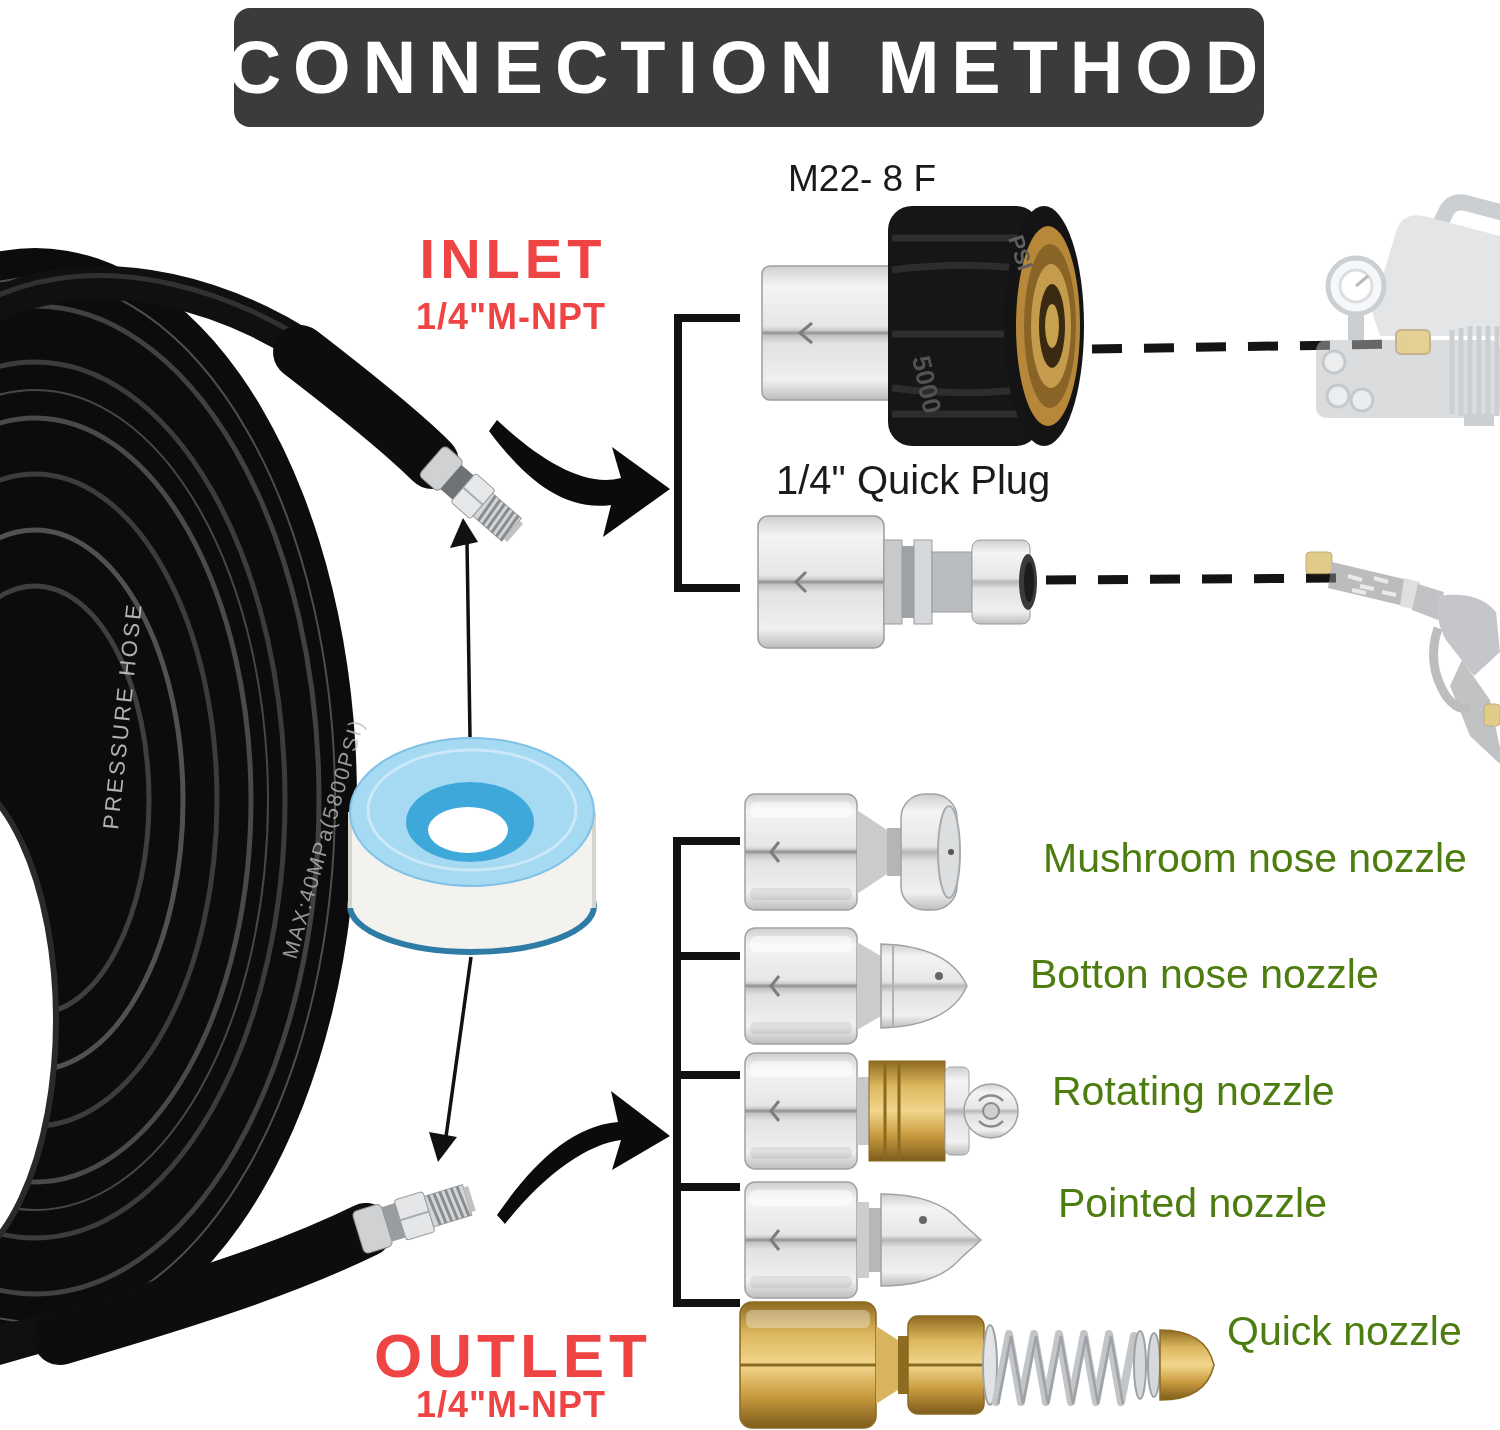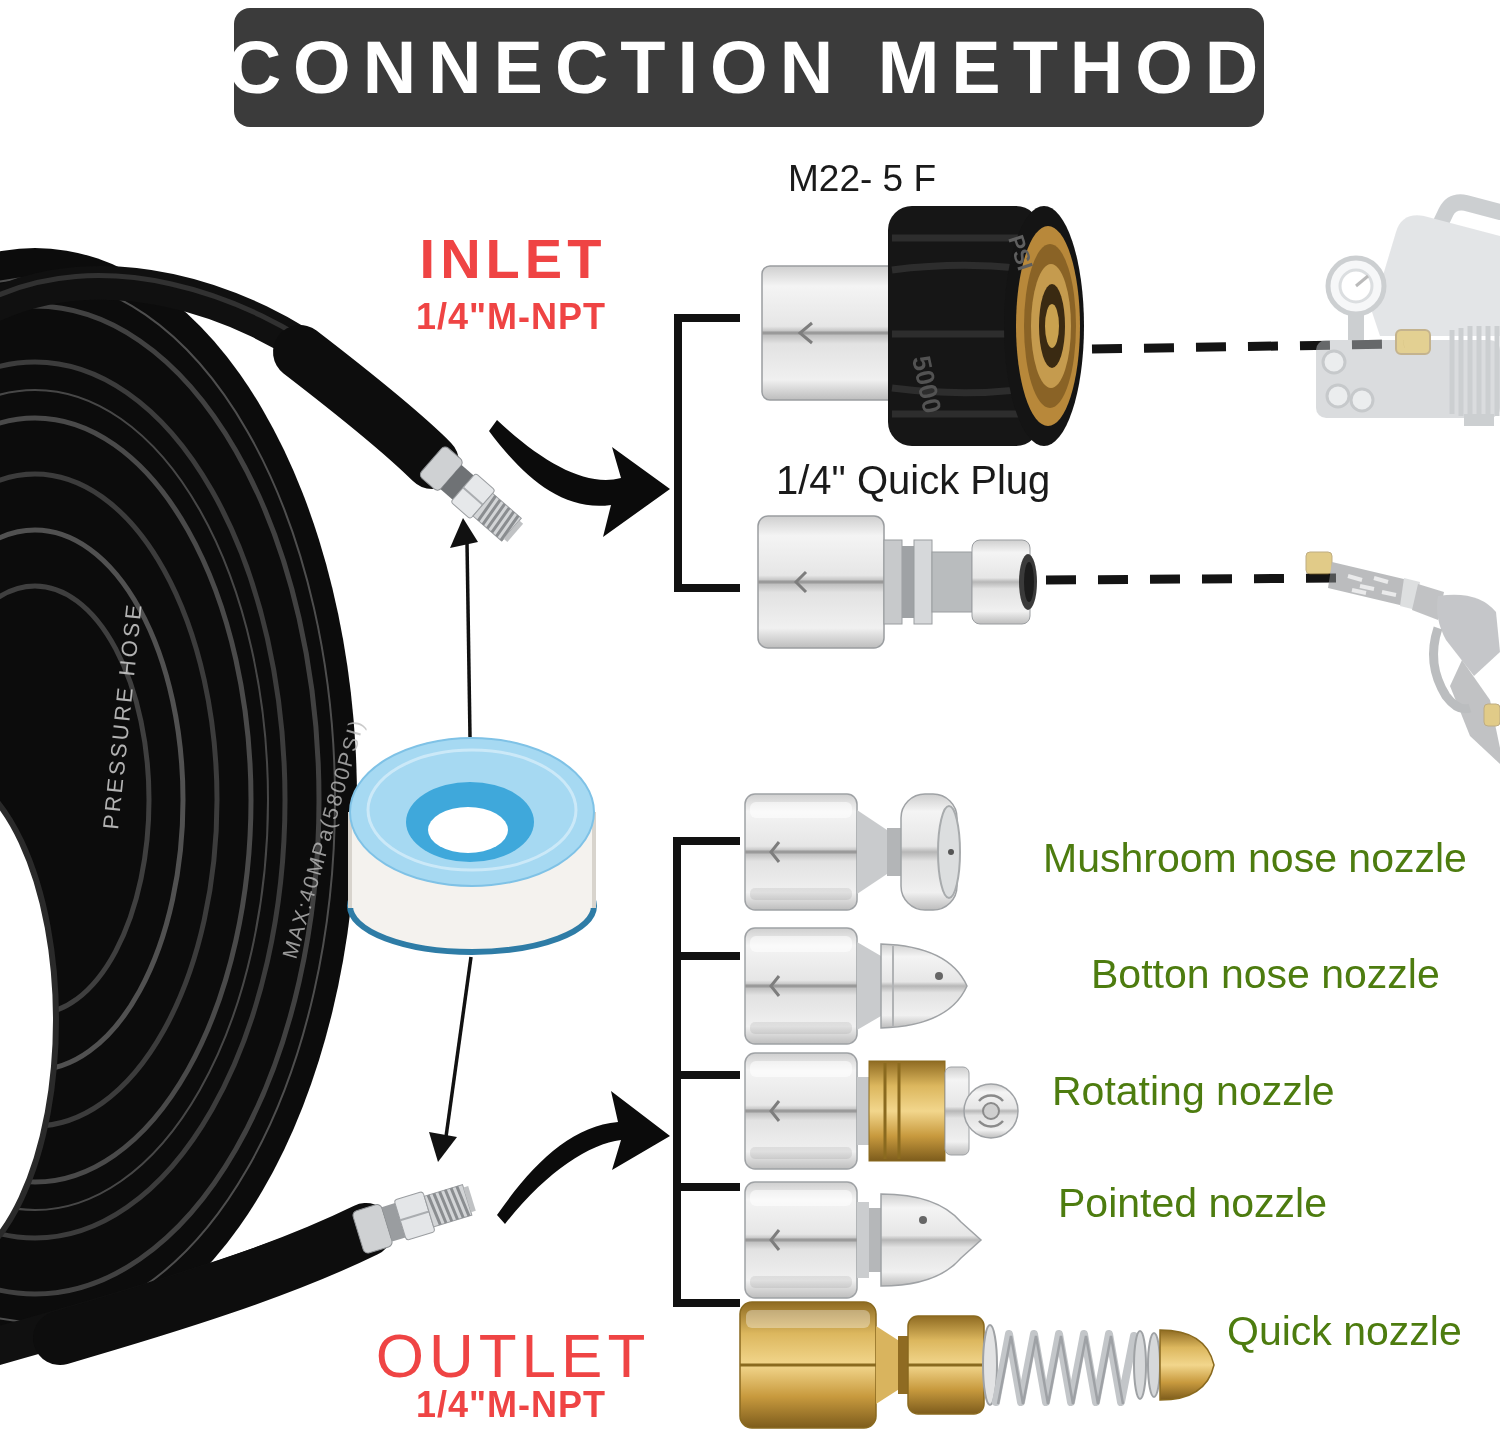--- a/index.html
+++ b/index.html
@@ -6,27 +6,27 @@
   #canvas{position:relative;width:1500px;height:1430px;background:#ffffff;overflow:hidden;
           font-family:"Liberation Sans", sans-serif;}
   #art{position:absolute;left:0;top:0;}
   .banner{position:absolute;left:234px;top:8px;width:1030px;height:119px;background:#3b3b3b;
           border-radius:16px;display:flex;align-items:center;justify-content:center;}
   .banner-title{color:#ffffff;font-size:74px;font-weight:bold;letter-spacing:12px;white-space:nowrap;}
   .lbl{position:absolute;color:#ef4444;white-space:nowrap;}
   .ctr{transform:translateX(-50%);}
   .inlet-title{left:513px;top:226px;font-size:56px;font-weight:bold;letter-spacing:5px;}
   .inlet-spec{left:511px;top:296px;font-size:36px;font-weight:bold;letter-spacing:1px;}
-  .outlet-title{left:513px;top:1320px;font-size:62px;font-weight:normal;letter-spacing:5px;}
+  .outlet-title{left:513px;top:1320px;font-size:62px;font-weight:bold;letter-spacing:5px;}
   .outlet-spec{left:511px;top:1384px;font-size:36px;font-weight:bold;letter-spacing:1px;}
   .m22-label{left:788px;top:158px;font-size:37px;color:#1a1a1a;}
   .qp-label{left:776px;top:458px;font-size:40px;color:#1a1a1a;}
   .noz{font-size:41px;color:#4d7c0f;}
   .noz1{left:1043px;top:835px;}
-  .noz2{left:1091px;top:951px;}
+  .noz2{left:1030px;top:951px;}
   .noz3{left:1052px;top:1068px;}
   .noz4{left:1058px;top:1180px;}
   .noz5{left:1227px;top:1308px;}
 </style>
 </head>
 <body>
 
 <div id="canvas">
 
   <svg id="art" width="1500" height="1430" viewBox="0 0 1500 1430">
@@ -239,21 +239,21 @@
     </g>
   </svg>
 
   <div class="banner">
     <span class="banner-title">CONNECTION METHOD</span>
   </div>
 
   <div class="lbl ctr inlet-title">INLET</div>
   <div class="lbl ctr inlet-spec">1/4"M-NPT</div>
 
-  <div class="lbl m22-label">M22- 5 F</div>
+  <div class="lbl m22-label">M22- 8 F</div>
   <div class="lbl qp-label">1/4" Quick Plug</div>
 
   <div class="lbl noz noz1">Mushroom nose nozzle</div>
   <div class="lbl noz noz2">Botton nose nozzle</div>
   <div class="lbl noz noz3">Rotating nozzle</div>
   <div class="lbl noz noz4">Pointed nozzle</div>
   <div class="lbl noz noz5">Quick nozzle</div>
 
   <div class="lbl ctr outlet-title">OUTLET</div>
   <div class="lbl ctr outlet-spec">1/4"M-NPT</div>

